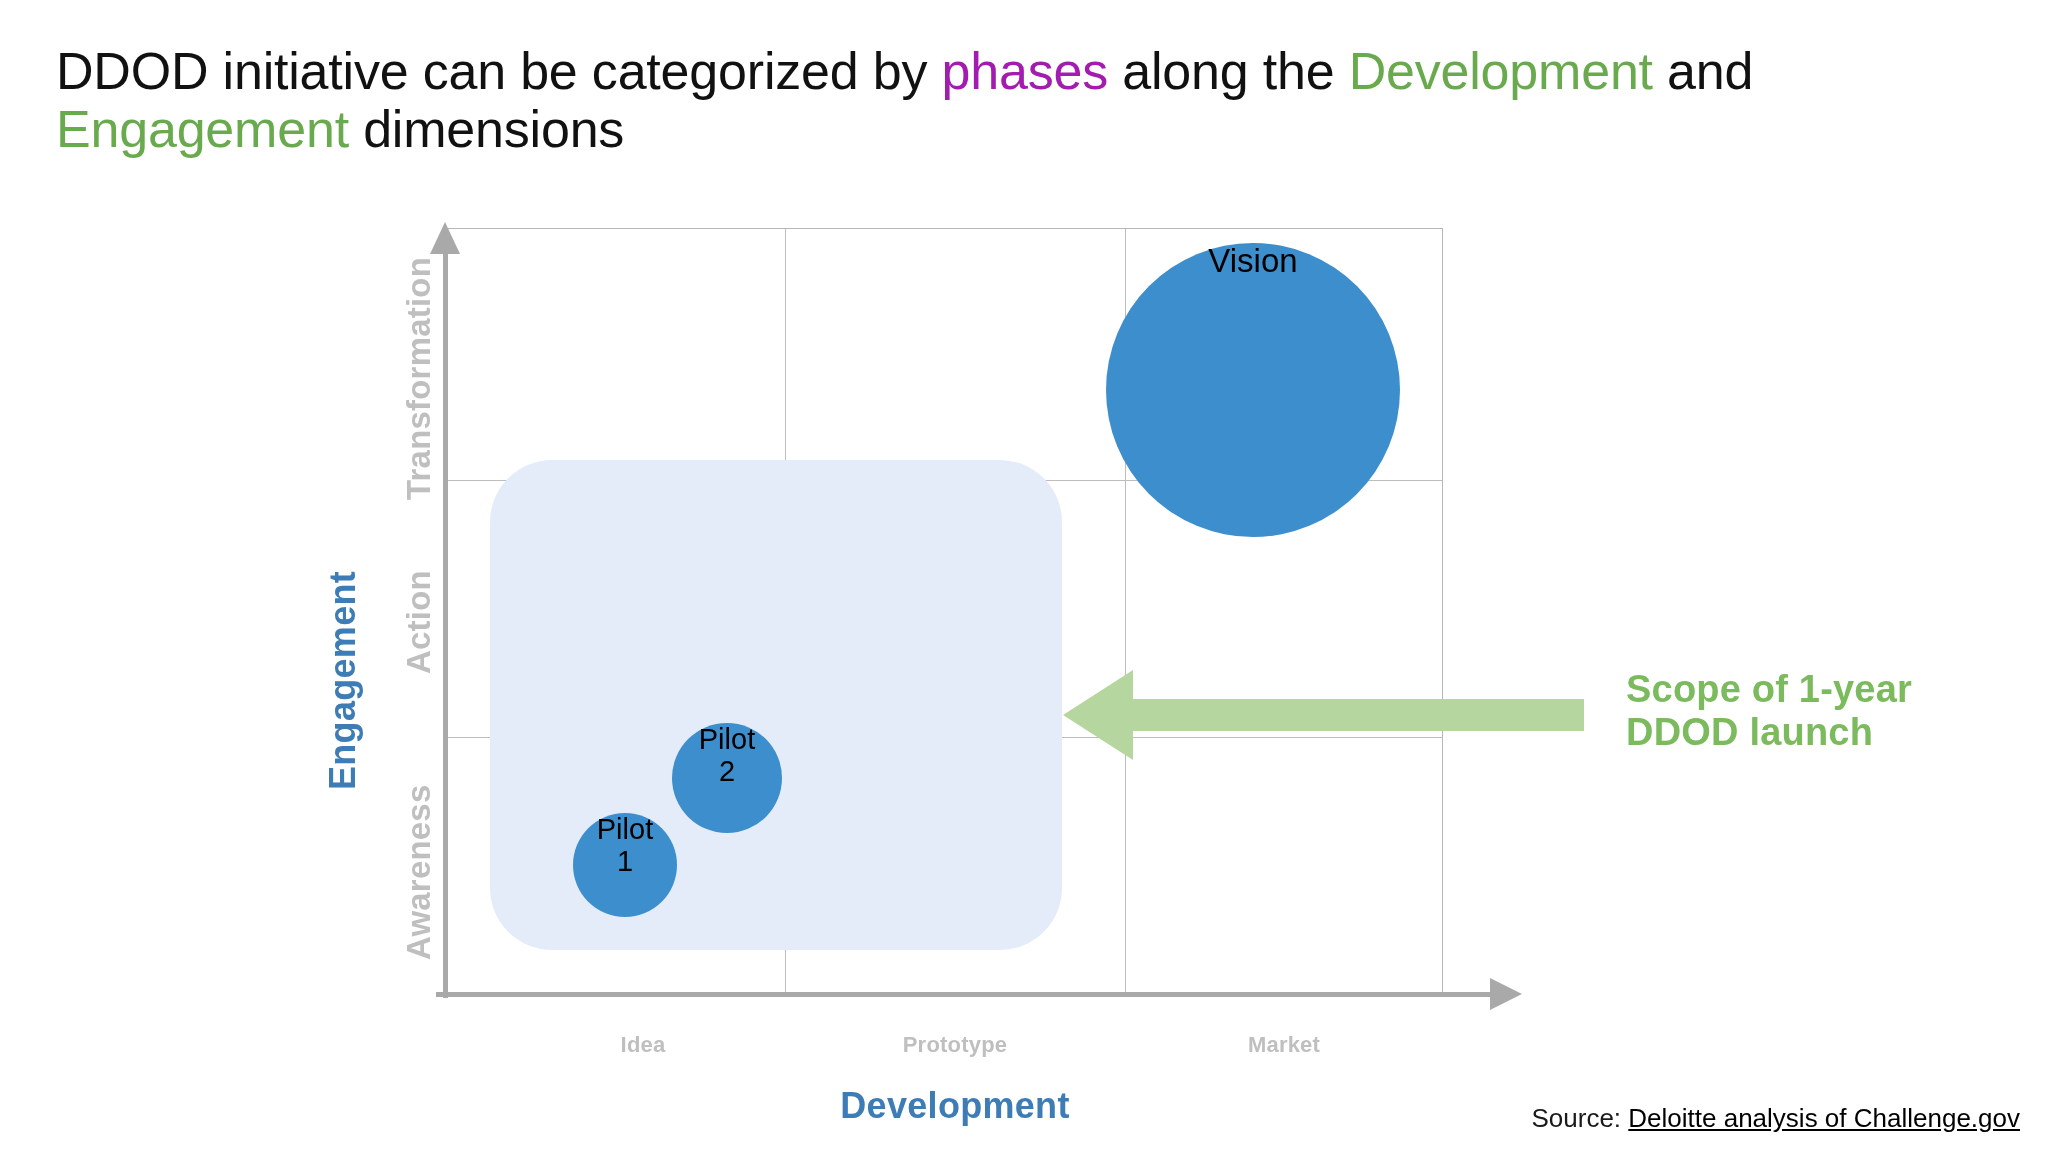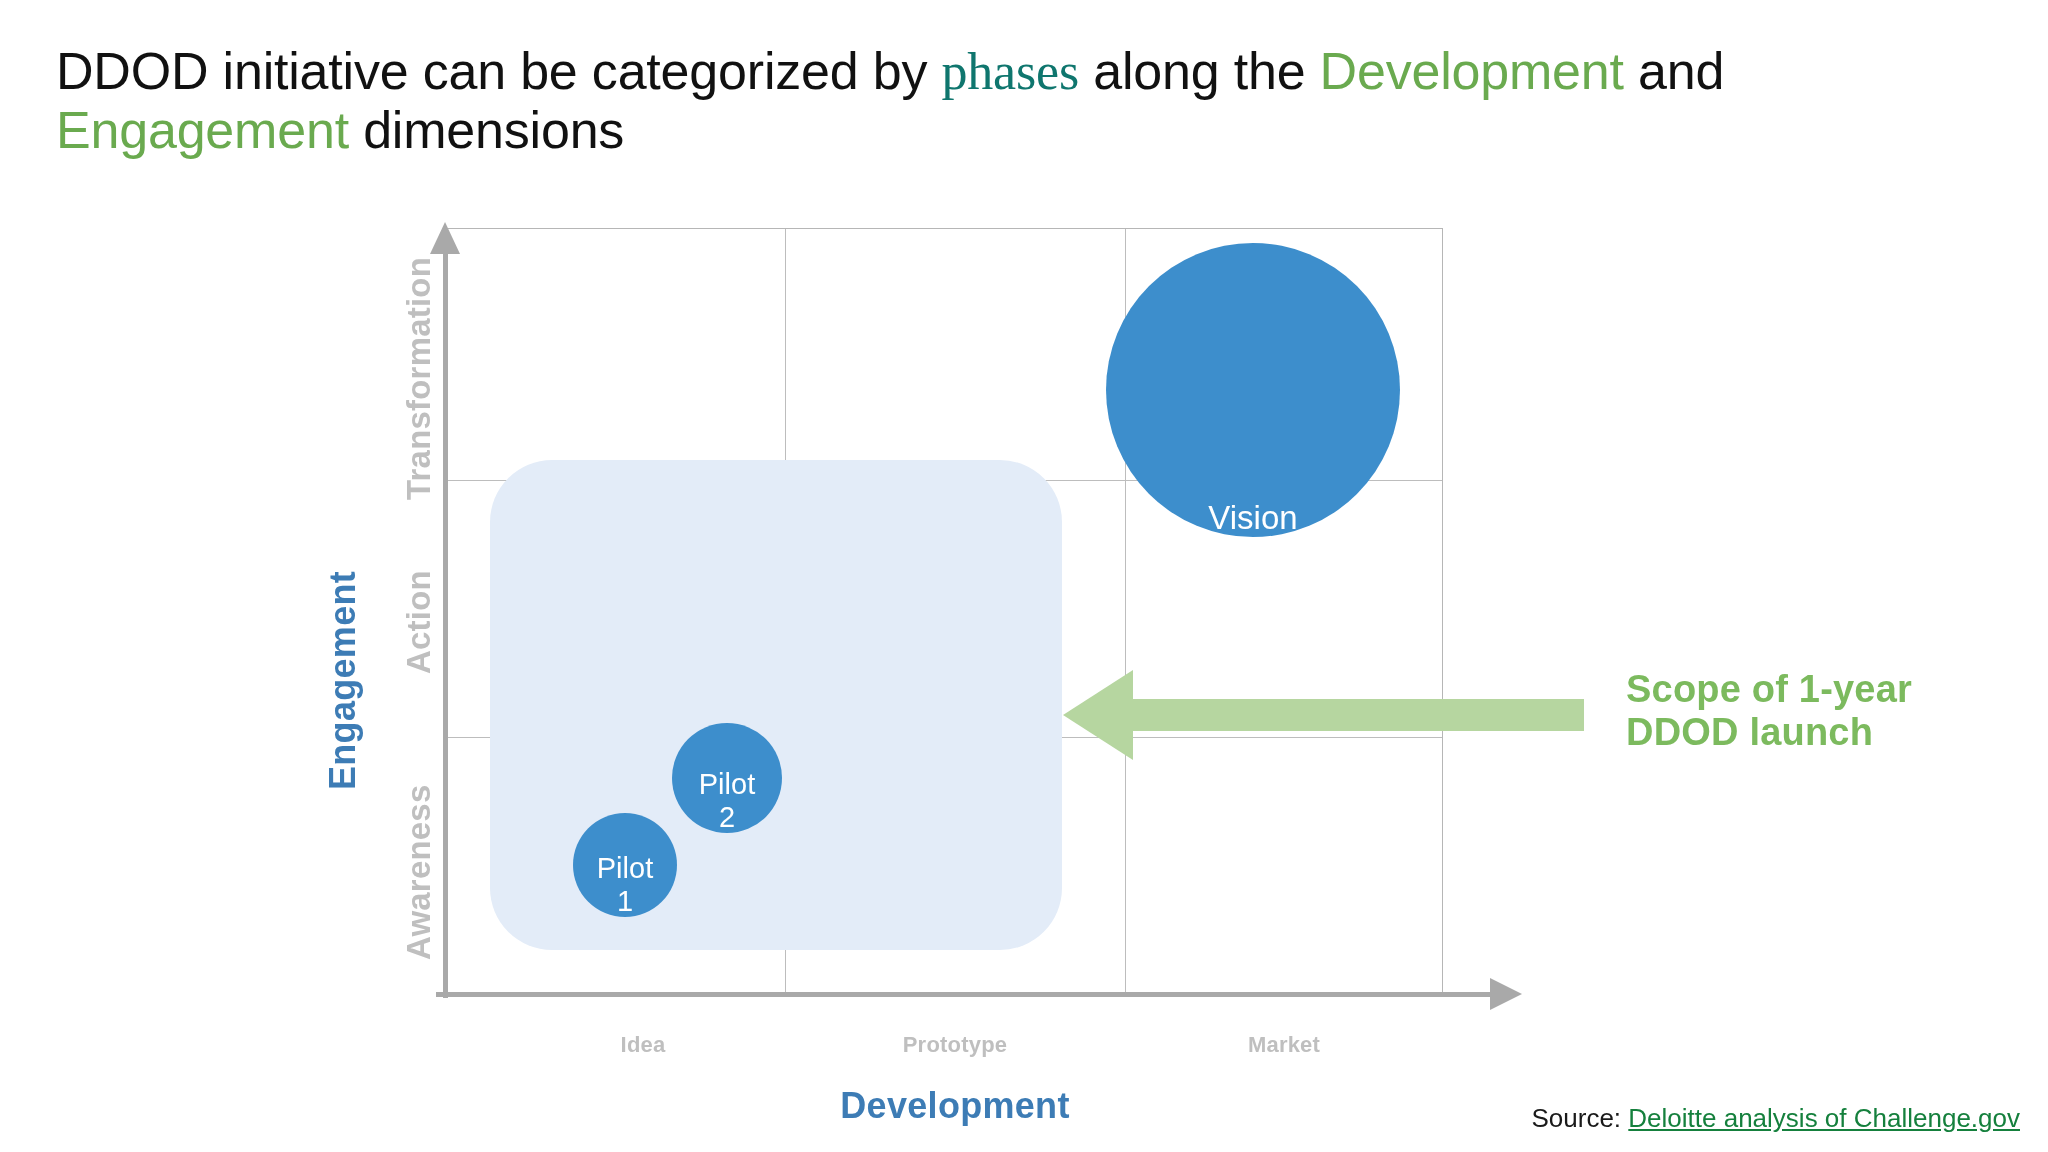--- a/index.html
+++ b/index.html
@@ -21,21 +21,21 @@
     position: absolute;
     left: 56px;
     top: 42px;
     width: 1960px;
     font-size: 52px;
     line-height: 1.12;
     color: #111111;
     font-weight: 400;
     letter-spacing: -0.2px;
   }
-  .t-blue  { color: #0f766e; font-family: Liberation Serif, serif; }
+  .t-blue  { color: #a21caf; }
   .t-green { color: #6aaa4f; }
 
   
   #chart {
     position: absolute;
     left: 0;
     top: 0;
     width: 2048px;
     height: 1152px;
   }
@@ -162,23 +162,23 @@
     font-weight: bold;
     color: #3d7cb5;
     letter-spacing: 0.3px;
   }
 
   
   .bubble {
     position: absolute;
     border-radius: 50%;
     background: #3d8ecc;
-    color: #ffffff;
+    color: #000000;
     display: flex;
-    align-items: flex-end;
+    align-items: flex-start;
     justify-content: center;
     text-align: center;
     line-height: 1.12;
     font-weight: 400;
   }
   #bubble-vision {
     left: 1106px; top: 243px;
     width: 294px; height: 294px;
     font-size: 33px;
   }
@@ -232,21 +232,21 @@
   
   #source {
     position: absolute;
     right: 28px;
     bottom: 18px;
     font-size: 26px;
     color: #1a1a1a;
     white-space: nowrap;
   }
   #source-link {
-    color: #15803d;
+    color: #000000;
     text-decoration: underline;
   }
 </style>
 </head>
 <body>
 
 <div id="title"><span>DDOD initiative can be categorized by </span><span class="t-blue">phases</span><span> along the </span><span class="t-green">Development</span><span> and </span><span class="t-green">Engagement</span><span> dimensions</span></div>
 
 <div id="chart">
 

